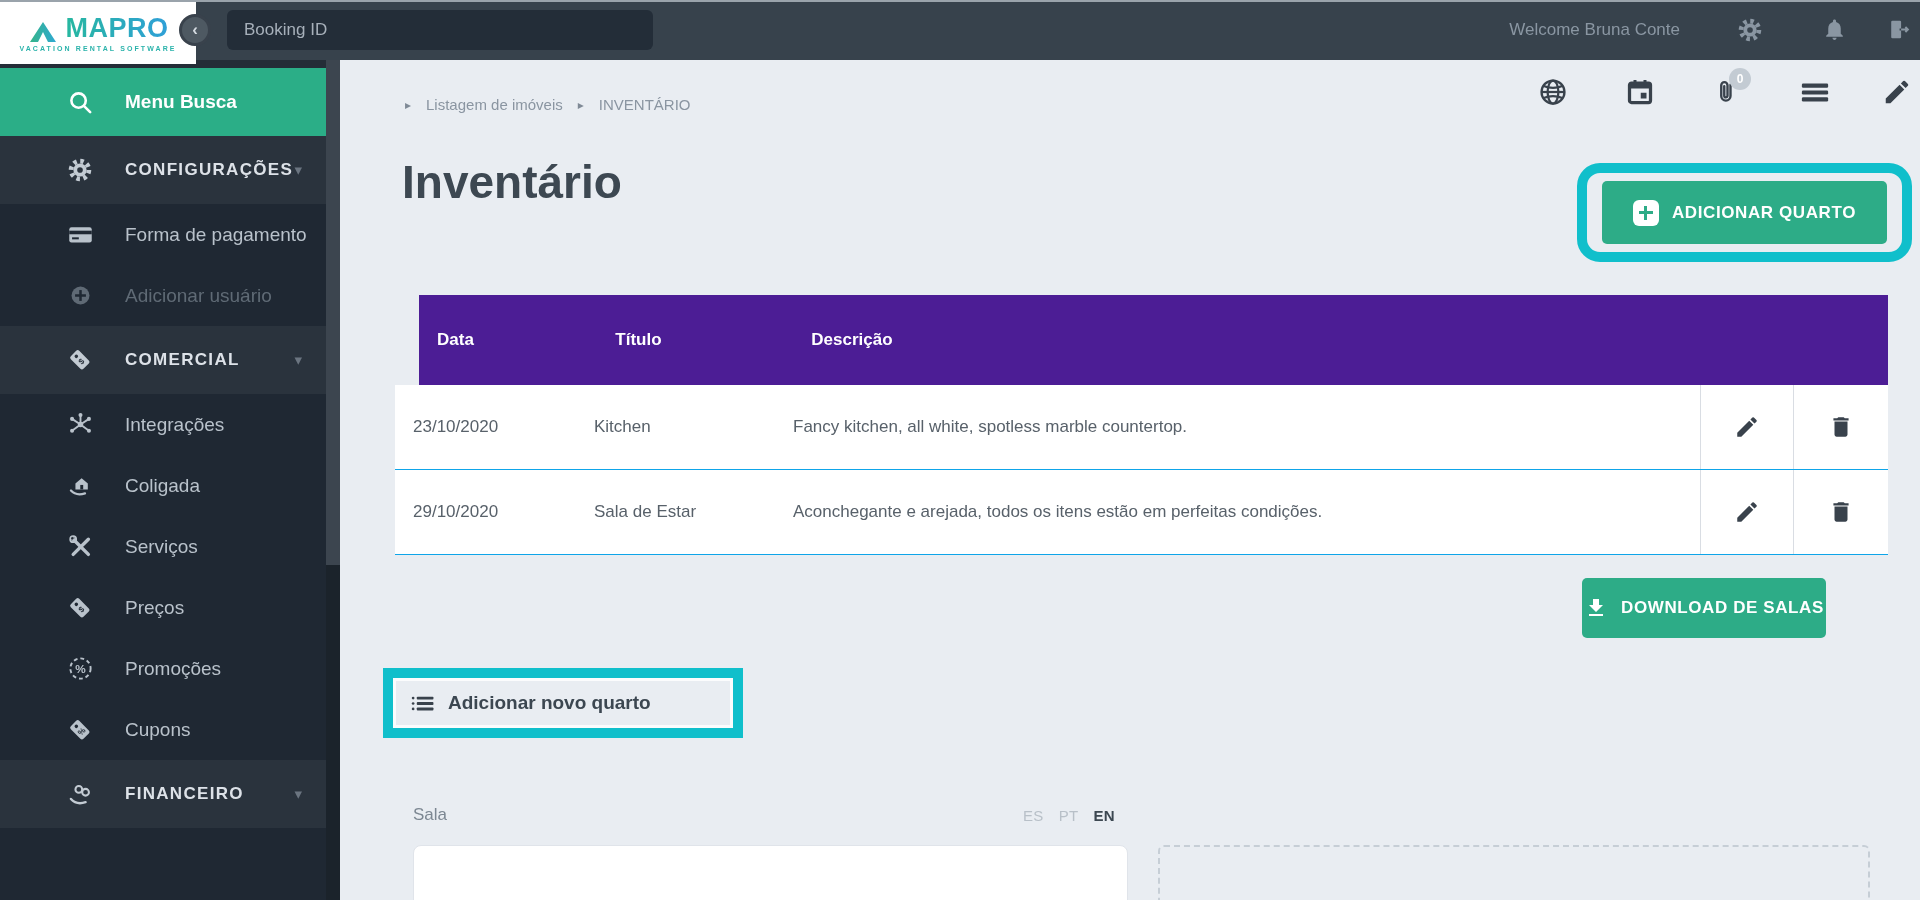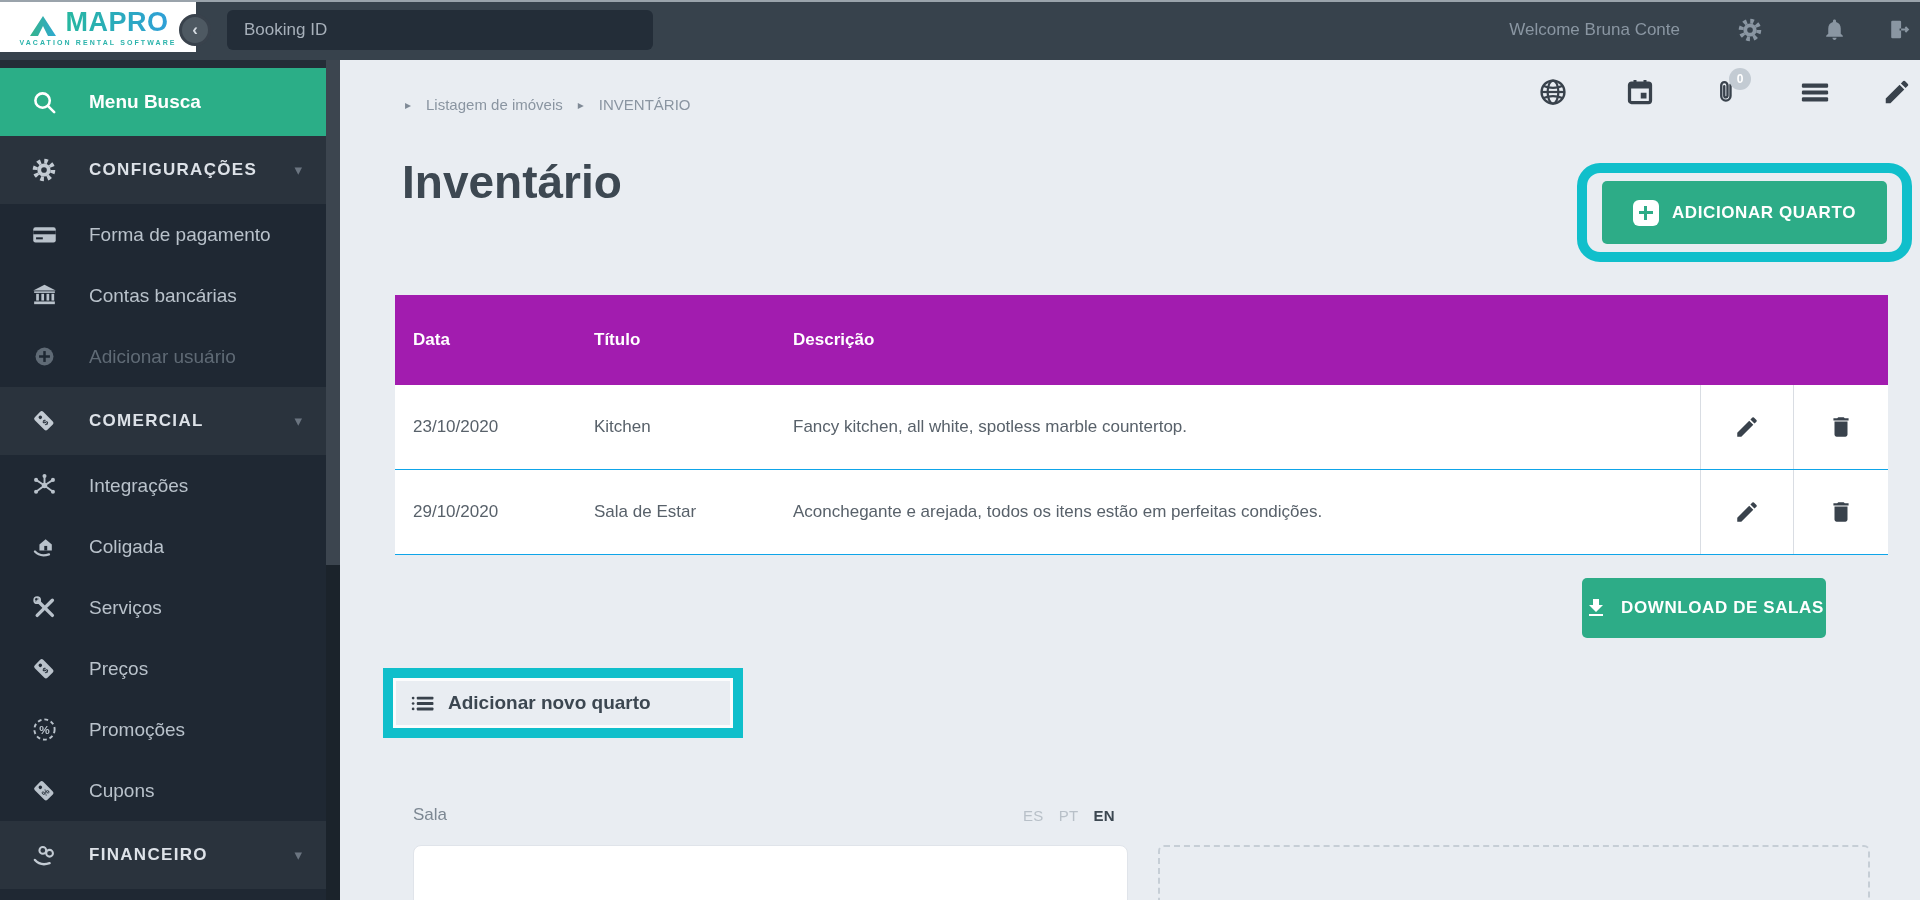--- a/index.html
+++ b/index.html
@@ -1,21 +1,21 @@
 <!DOCTYPE html>
 <html><head>
 <meta charset="utf-8">
 <style>
   * { margin:0; padding:0; box-sizing:border-box; }
   html,body { width:1920px; height:900px; overflow:hidden; font-family:"Liberation Sans", sans-serif; background:#e9edf2; position:relative; }
 
   
   .top-edge { position:absolute; left:0; top:0; width:1920px; height:2px; background:#9aa3ab; z-index:30; }
   .topbar { position:absolute; left:0; top:0; width:1920px; height:60px; background:#37424c; z-index:5; }
-  .logo-area { position:absolute; left:0; top:0; width:196px; height:52px; background:#ffffff; z-index:10;
+  .logo-area { position:absolute; left:0; top:0; width:196px; height:64px; background:#ffffff; z-index:10;
                display:flex; flex-direction:column; align-items:center; justify-content:center; }
   .logo-row { display:flex; align-items:flex-end; gap:4px; }
   .brand-text { font-size:27px; font-weight:bold; letter-spacing:.5px;
                 background:linear-gradient(90deg,#27b7a0,#2f9fd8); -webkit-background-clip:text; background-clip:text; color:transparent; }
   .tagline { font-size:7px; font-weight:bold; letter-spacing:2.1px; color:#2bb3ab; margin-top:1px; }
   .collapse-btn { position:absolute; left:179px; top:14px; width:32px; height:32px; border-radius:50%;
                   background:#4e5962; border:3px solid #39424c; z-index:12; color:#d5dbe1;
                   display:flex; align-items:center; justify-content:center; font-size:17px; font-weight:bold; cursor:pointer; }
   .booking-input { position:absolute; left:227px; top:10px; width:426px; height:40px; background:#232d38;
                    border:none; border-radius:6px; color:#5eead4; font-size:17px; padding:0 17px; outline:none;
@@ -23,21 +23,21 @@
   .booking-input::placeholder { color:#a7b0ba; opacity:1; }
   .welcome { position:absolute; left:1430px; top:0; width:250px; height:60px; line-height:60px;
              text-align:right; color:#8a96a2; font-size:17px; }
   .tb-icon { position:absolute; top:17px; width:26px; height:26px; color:#8a96a2; cursor:pointer; }
   .tb-gear { left:1737px; } .tb-bell { left:1822px; } .tb-exit { left:1886px; }
 
   
   .sidebar { position:absolute; left:0; top:60px; width:340px; height:840px; background:#242d37;
              display:flex; flex-direction:column; z-index:4; }
   .menu-busca { margin-top:8px; height:68px; background:#2bae87; display:flex; align-items:center; cursor:pointer; }
-  .s-row { display:flex; align-items:center; cursor:pointer; position:relative; flex:none; }
+  .s-row { display:flex; align-items:center; cursor:pointer; position:relative; flex:none;padding-left:36px; }
   .s-section { height:68px; background:#2a333d; }
   .s-item { height:61px; background:#1f2833; }
   .s-fill { flex:1; background:#1f2833; }
   .s-icon { width:34px; margin-left:27px; margin-right:28px; display:flex; justify-content:center; align-items:center; color:#b9c2cb; }
   .menu-busca .s-icon { color:#ffffff; }
   .s-section .s-icon { color:#c3cbd3; }
   .s-label { font-size:19px; color:#b9c2cb; }
   .menu-busca .s-label { color:#ffffff; font-weight:bold; font-size:19px; }
   .s-section .s-label { color:#dde2e8; font-weight:bold; font-size:17px; letter-spacing:1.3px; }
   .s-item.disabled .s-label { color:#5f6a75; }
@@ -63,21 +63,21 @@
          letter-spacing:.6px; display:flex; align-items:center; justify-content:center; gap:13px; cursor:pointer;
          font-family:"Liberation Sans", sans-serif; }
   .btn-add { width:285px; height:63px; }
   .plus-box { width:26px; height:26px; background:#ffffff; border-radius:6px; position:relative; }
   .plus-box::before, .plus-box::after { content:""; position:absolute; background:#2dac87; }
   .plus-box::before { left:6px; top:11.5px; width:14px; height:3px; }
   .plus-box::after { left:11.5px; top:6px; width:3px; height:14px; }
 
   .tbl { position:absolute; left:55px; top:235px; width:1493px; }
   .tr { display:flex; align-items:center; }
-  .tr-head { background:#a21caf; height:90px; color:#ffffff; font-weight:bold; }
+  .tr-head { background:#4c1d95; height:90px; color:#ffffff; font-weight:bold;margin-left:24px; }
   .tr-body { background:#ffffff; height:85px; color:#58616a; border-bottom:1px solid #0ea5e9; }
   .td { font-size:17px; padding-left:18px; }
   .td-1 { width:181px; } .td-2 { width:199px; } .td-3 { width:925px; }
   .td-a { width:93px; padding:0; align-self:stretch; display:flex; align-items:center; justify-content:center; cursor:pointer; }
   .td-b { width:95px; padding:0; align-self:stretch; display:flex; align-items:center; justify-content:center; cursor:pointer; }
   .tr-body .td-a, .tr-body .td-b { border-left:1px solid #d9dde3; color:#39424c; }
 
   .btn-download { position:absolute; left:1242px; top:518px; width:244px; height:60px;align-items:center; }
 
   .annot-new { left:43px; top:608px; width:360px; height:70px; box-shadow:inset 0 0 0 3px #fbfcfd;
@@ -175,34 +175,20 @@
     <span class="s-icon">
       <svg width="27" height="27" viewBox="0 0 24 24">
         <rect x="2" y="5.5" width="20" height="13.5" rx="2" fill="currentColor"></rect>
         <rect x="2" y="8.6" width="20" height="3.2" fill="#1f2833"></rect>
         <rect x="4.5" y="14.5" width="6" height="1.8" fill="#1f2833"></rect>
       </svg>
     </span>
     <span class="s-label">Forma de pagamento</span>
   </div>
 
-  <div class="s-row s-item">
-    <span class="s-icon">
-      <svg width="27" height="27" viewBox="0 0 24 24" fill="currentColor">
-        <path d="M12 2.5 L22 7.5 H2 Z"></path>
-        <rect x="2.8" y="8.3" width="18.4" height="1.4"></rect>
-        <rect x="4.6" y="10.5" width="2.4" height="6"></rect>
-          <rect x="9.2" y="10.5" width="2.4" height="6"></rect>
-        <rect x="13.8" y="10.5" width="2.4" height="6"></rect>
-          <rect x="18.2" y="10.5" width="2.4" height="6"></rect>
-        <rect x="2.8" y="17.3" width="18.4" height="2.4"></rect>
-      </svg>
-    </span>
-    <span class="s-label">Contas bancárias</span>
-  </div>
 
   <div class="s-row s-item disabled">
     <span class="s-icon">
       <svg width="25" height="25" viewBox="0 0 24 24">
         <circle cx="12" cy="12" r="8.6" fill="currentColor"></circle>
         <rect x="6.8" y="10.8" width="10.4" height="2.4" fill="#1f2833"></rect>
         <rect x="10.8" y="6.8" width="2.4" height="10.4" fill="#1f2833"></rect>
       </svg>
     </span>
     <span class="s-label">Adicionar usuário</span>

